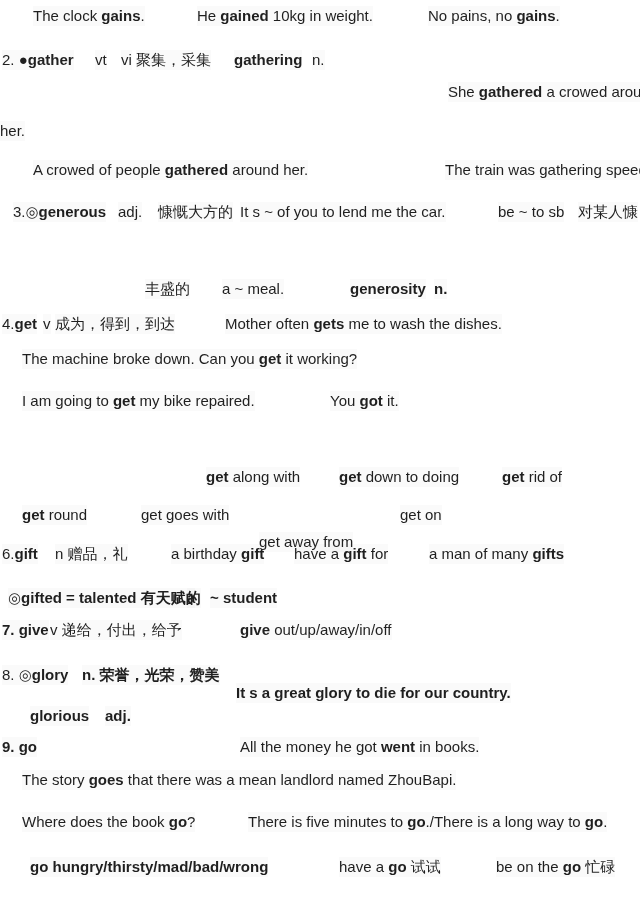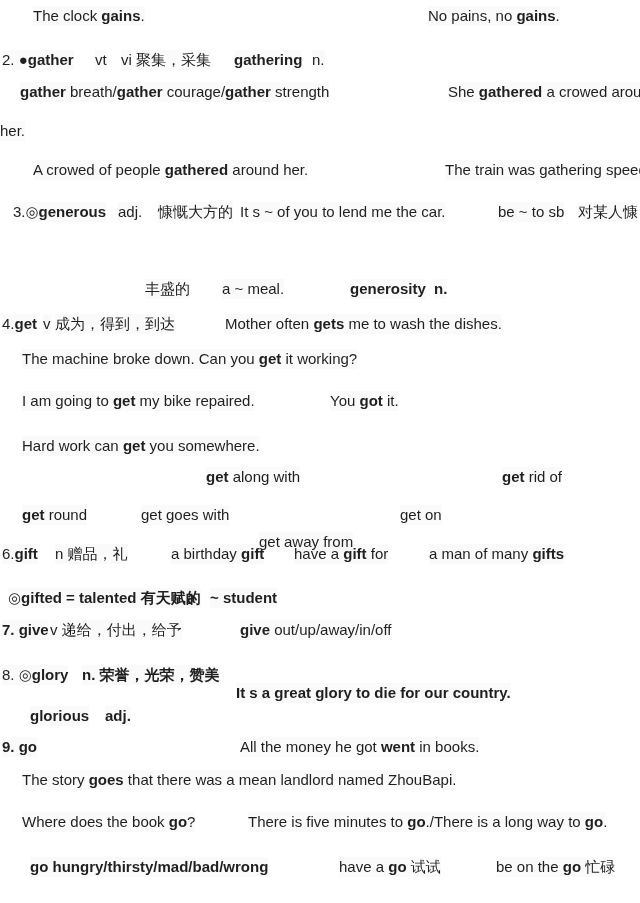--- a/index.html
+++ b/index.html
@@ -20,28 +20,28 @@
     background:rgba(120,120,120,0.04);
   }
   .run.b { font-weight:700; }
   .run.i { }
 </style>
 </head>
 <body>
 
 <div class="page" style="background: rgb(255, 255, 255); color: rgb(31, 31, 31);">
     <div class="chunk" style="top: 6px; left: 33px;"><span class="run">The clock </span><span class="run b">gains</span><span class="run">.</span></div>
+    <div class="chunk" style="top: 6px; left: 197px;"><span class="run">He </span><span class="run b">gained</span><span class="run"> 10kg in weight.</span></div>
     <div class="chunk" style="top: 6px; left: 428px;"><span class="run">No pains, no </span><span class="run b">gains</span><span class="run">.</span></div>
     <div class="chunk" style="top: 50px; left: 2px;"><span class="run">2. </span><span class="run b">●gather</span></div>
     <div class="chunk" style="top: 50px; left: 95px;"><span class="run i">vt</span></div>
     <div class="chunk" style="top: 50px; left: 121px;"><span class="run i">vi</span></div>
     <div class="chunk" style="top: 50px; left: 136px;"><span class="run">聚集，采集</span></div>
     <div class="chunk" style="top: 50px; left: 234px;"><span class="run b">gathering</span></div>
     <div class="chunk" style="top: 50px; left: 312px;"><span class="run">n.</span></div>
-    <div class="chunk" style="top: 82px; left: 20px;"><span class="run b">gather</span><span class="run"> breath/</span><span class="run b">gather</span><span class="run"> courage/</span><span class="run b">gather</span><span class="run"> strength</span></div>
     <div class="chunk" style="top: 82px; left: 448px;"><span class="run">She </span><span class="run b">gathered</span><span class="run"> a crowed around</span></div>
     <div class="chunk" style="top: 121px; left: 0px;"><span class="run">her.</span></div>
     <div class="chunk" style="top: 160px; left: 33px;"><span class="run">A crowed of people </span><span class="run b">gathered</span><span class="run"> around her.</span></div>
     <div class="chunk" style="top: 160px; left: 445px;"><span class="run">The train was gathering speed.</span></div>
     <div class="chunk" style="top: 202px; left: 13px;"><span class="run">3.</span><span class="run">◎</span><span class="run b">generous</span></div>
     <div class="chunk" style="top: 202px; left: 118px;"><span class="run">adj.</span></div>
     <div class="chunk" style="top: 202px; left: 158px;"><span class="run">慷慨大方的</span></div>
     <div class="chunk" style="top: 202px; left: 240px;"><span class="run">It s ~ of you to lend me the car.</span></div>
     <div class="chunk" style="top: 202px; left: 498px;"><span class="run">be ~ to sb</span></div>
     <div class="chunk" style="top: 202px; left: 578px;"><span class="run">对某人慷</span></div>
@@ -49,22 +49,22 @@
     <div class="chunk" style="top: 279px; left: 222px;"><span class="run">a ~ meal.</span></div>
     <div class="chunk" style="top: 279px; left: 350px;"><span class="run b">generosity</span></div>
     <div class="chunk" style="top: 279px; left: 434px;"><span class="run b">n.</span></div>
     <div class="chunk" style="top: 314px; left: 2px;"><span class="run">4.</span><span class="run b">get</span></div>
     <div class="chunk" style="top: 314px; left: 43px;"><span class="run i">v</span></div>
     <div class="chunk" style="top: 314px; left: 55px;"><span class="run">成为，得到，到达</span></div>
     <div class="chunk" style="top: 314px; left: 225px;"><span class="run">Mother often </span><span class="run b">gets</span><span class="run"> me to wash the dishes.</span></div>
     <div class="chunk" style="top: 349px; left: 22px;"><span class="run">The machine broke down. Can you </span><span class="run b">get</span><span class="run"> it working?</span></div>
     <div class="chunk" style="top: 391px; left: 22px;"><span class="run">I am going to </span><span class="run b">get</span><span class="run"> my bike repaired.</span></div>
     <div class="chunk" style="top: 391px; left: 330px;"><span class="run">You </span><span class="run b">got</span><span class="run"> it.</span></div>
-    <div class="chunk" style="top: 436px; left: 22px;"><span class="run">Hard work can </span><span class="run b">get</span><span class="run"> you somewhere.</span></div>
     <div class="chunk" style="top: 467px; left: 206px;"><span class="run b">get</span><span class="run"> along with</span></div>
+    <div class="chunk" style="top: 467px; left: 339px;"><span class="run b">get</span><span class="run"> down to doing</span></div>
     <div class="chunk" style="top: 467px; left: 502px;"><span class="run b">get</span><span class="run"> rid of</span></div>
     <div class="chunk" style="top: 505px; left: 22px;"><span class="run b">get</span><span class="run"> round</span></div>
     <div class="chunk" style="top: 505px; left: 141px;"><span class="run">get goes with</span></div>
     <div class="chunk" style="top: 505px; left: 259px; margin-top: 27px;"><span class="run">get away from</span></div>
     <div class="chunk" style="top: 505px; left: 400px;"><span class="run">get on</span></div>
     <div class="chunk" style="top: 544px; left: 2px;"><span class="run">6.</span><span class="run b">gift</span></div>
     <div class="chunk" style="top: 544px; left: 55px;"><span class="run i">n</span><span class="run"> 赠品，礼</span></div>
     <div class="chunk" style="top: 544px; left: 171px;"><span class="run">a birthday </span><span class="run b">gift</span></div>
     <div class="chunk" style="top: 544px; left: 294px;"><span class="run">have a </span><span class="run b">gift</span><span class="run"> for</span></div>
     <div class="chunk" style="top: 544px; left: 429px;"><span class="run">a man of many </span><span class="run b">gifts</span></div>

